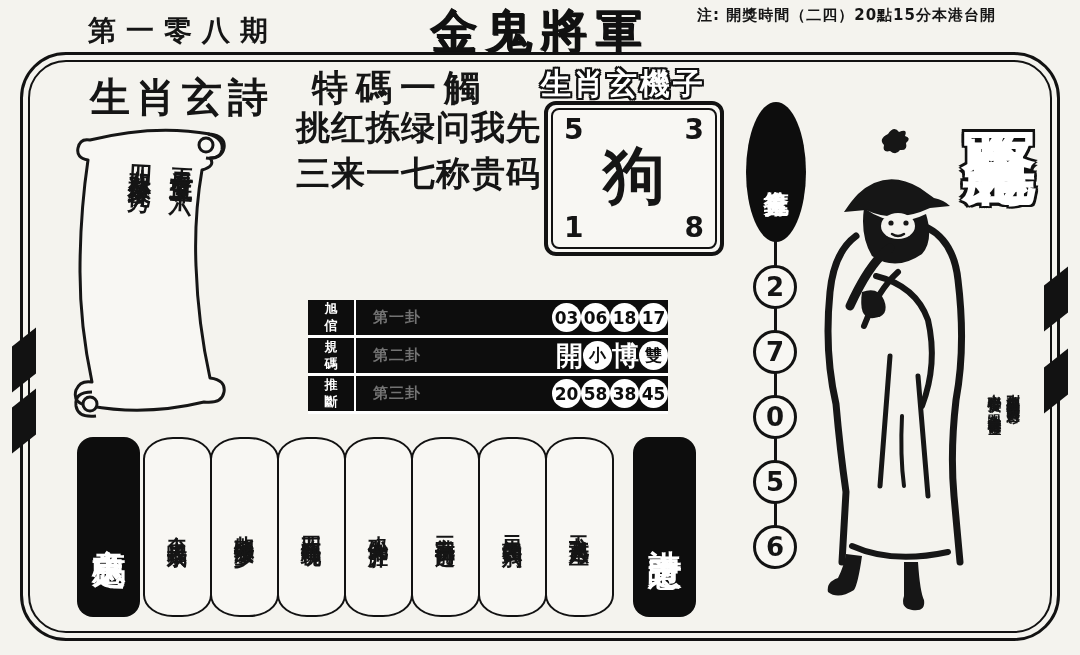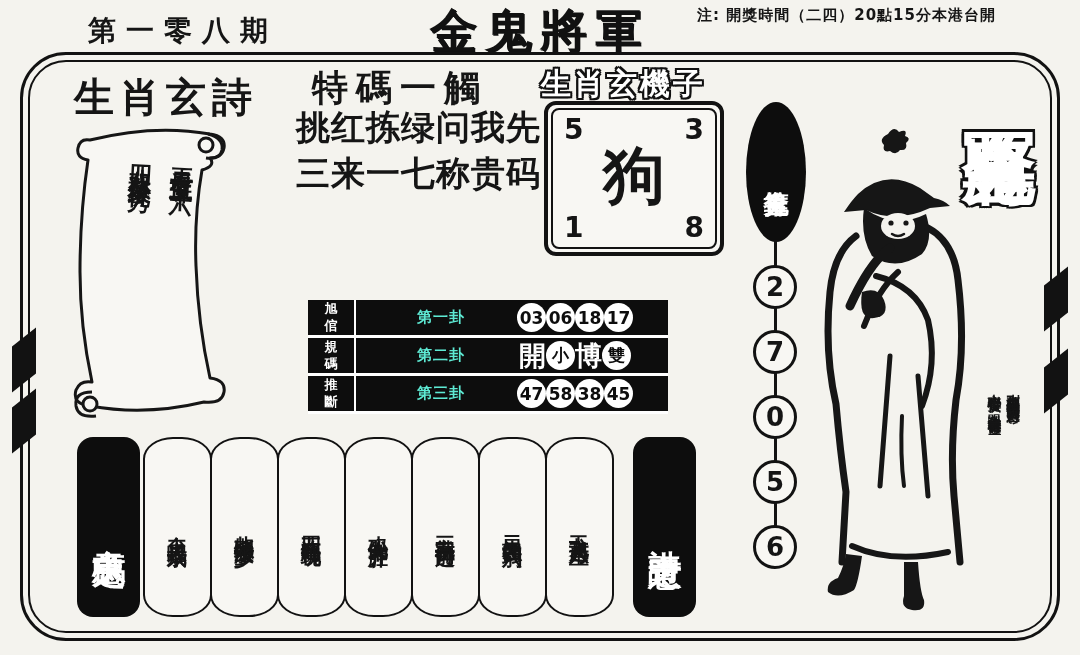--- a/index.html
+++ b/index.html
@@ -27,21 +27,21 @@
     border:3.5px solid #121212; border-radius:46px; }
   .frame-inner { left:28px; top:60px; width:1024px; height:573px;
     border:2.5px solid #121212; border-radius:38px; }
   .wedge { background:#121212; width:24px; height:46px; }
   .wedge.l1 { left:12px; top:337px; transform:skewY(-38deg); }
   .wedge.l2 { left:12px; top:398px; transform:skewY(-38deg); }
   .wedge.r1 { left:1044px; top:276px; transform:skewY(-38deg); }
   .wedge.r2 { left:1044px; top:358px; transform:skewY(-38deg); }
 
   
-  .zp-head { left:74px; top:70px; font-size:40px; font-weight:900; letter-spacing:6px; }
+  .zp-head { left:90px; top:70px; font-size:40px; font-weight:900; letter-spacing:6px; }
   .scroll-svg { left:48px; top:120px; }
   .zp-text { left:112px; top:148px; height:255px; font-size:23px; font-weight:700;
     letter-spacing:4px; line-height:1.55; transform:rotate(3deg); }
   .zp-text > div { margin:0 6px; }
 
   
   .sp-head { left:312px; top:64px; font-size:36px; font-weight:900; letter-spacing:8px; }
   .sp-lines { left:296px; top:104px; width:252px; }
   .sp-line { font-size:34px; font-weight:900; letter-spacing:1px; line-height:46px;
     white-space:nowrap; font-family:"DejaVu Serif","Liberation Serif",serif; }
@@ -59,23 +59,23 @@
   .zb-bl { left:16px; bottom:8px; } .zb-br { right:16px; bottom:8px; }
   .zb-animal { position:absolute; left:0; right:0; top:50%; transform:translateY(-54%);
     text-align:center; font-size:62px; font-weight:600; }
 
   
   .gtable { left:308px; top:300px; width:360px; background:#fff; }
   .t-row { display:flex; align-items:stretch; background:#0d0d0d; height:35px; margin-bottom:3px; }
   .t-label { width:48px; color:#fff; font-size:13px; font-weight:700; line-height:1.25;
     display:flex; align-items:center; justify-content:center; text-align:center;
     border-right:2px solid #fff; white-space:pre-line; }
-  .t-gua { width:82px; color:#5eead4; font-size:15px; font-weight:700;
-    display:flex; align-items:center; justify-content:center; letter-spacing:1px;margin-left:44px; }
-  .t-cells { flex:1; display:flex; align-items:center; justify-content:center; }
+  .t-gua { width:82px; color:#737373; font-size:15px; font-weight:700;
+    display:flex; align-items:center; justify-content:center; letter-spacing:1px; }
+  .t-cells { flex:1; display:flex; align-items:center; justify-content:flex-end; }
   .t-circle { width:29px; height:29px; border-radius:50%; background:#fff; color:#0d0d0d;
     font-size:17px; font-weight:800; display:flex; align-items:center; justify-content:center; }
   .t-plain { color:#fff; font-size:27px; font-weight:700; line-height:1;
     font-family:"DejaVu Serif","Liberation Serif",serif; }
 
   
   .push-ellipse { left:746px; top:102px; width:60px; height:140px; background:#0d0d0d;
     border-radius:50%; display:flex; align-items:center; justify-content:center; }
   .push-ellipse .txt { color:#fff; font-size:25px; font-weight:700; line-height:1.18; }
   .push-stem { left:774px; top:240px; width:3px; height:310px; background:#121212; }
@@ -175,21 +175,21 @@
         <span class="t-circle">小</span>
         <span class="t-plain">博</span>
         <span class="t-circle">雙</span>
       </div>
     </div>
     <div class="t-row">
       <div class="t-label">推
 斷</div>
       <div class="t-gua">第三卦</div>
       <div class="t-cells">
-        <span class="t-circle">47</span>
+        <span class="t-circle">20</span>
         <span class="t-circle">58</span>
         <span class="t-circle">38</span>
         <span class="t-circle">45</span>
       </div>
     </div>
   </div>
 
 <div class="abs push-ellipse">
   <div class="v txt">金鬼推算</div>
 </div>

